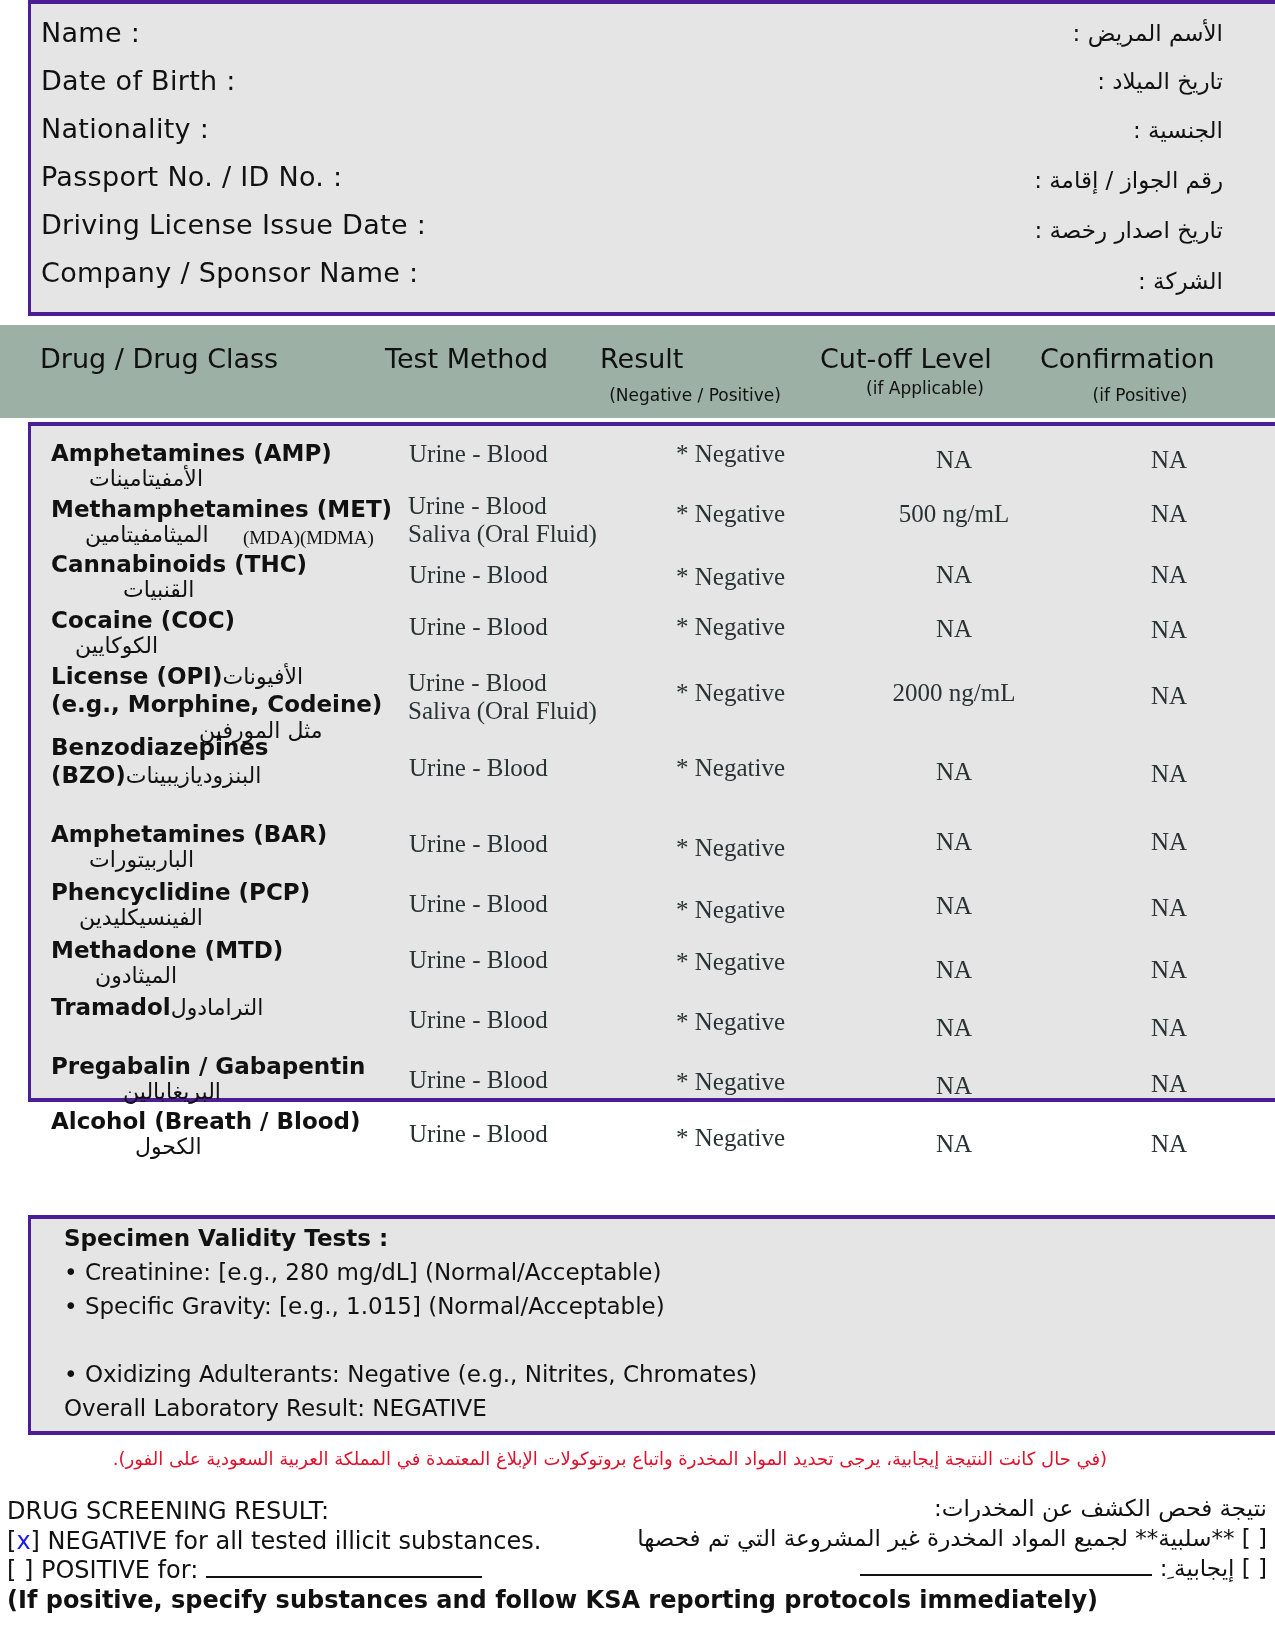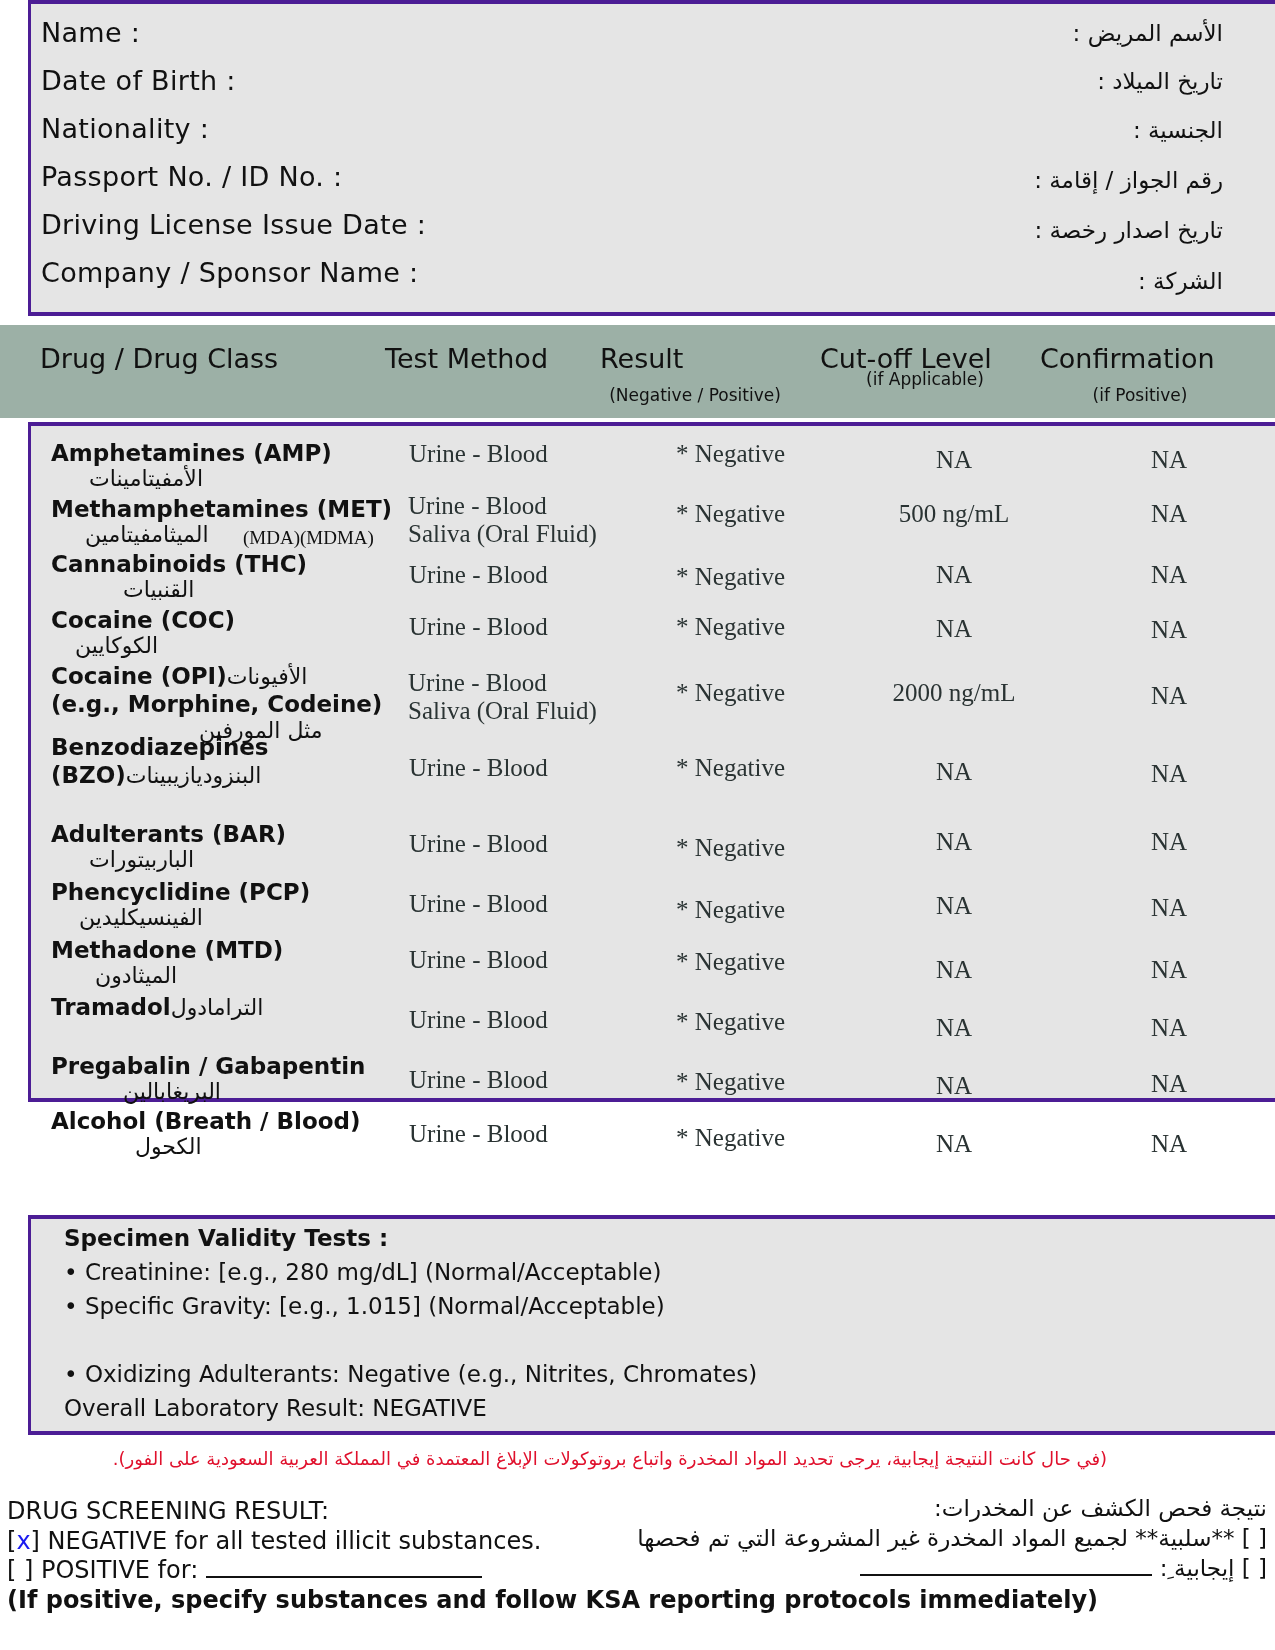--- a/index.html
+++ b/index.html
@@ -57,21 +57,21 @@
   <div class="abs info-en" style="top:253px">Company / Sponsor Name :</div>
   <div class="abs info-ar" style="top:264px">الشركة :</div>
 </div>
 
 <div id="thead">
   <div class="abs th-main" style="left:40px;top:18px">Drug / Drug Class</div>
   <div class="abs th-main" style="left:385px;top:18px">Test Method</div>
   <div class="abs th-main" style="left:600px;width:190px;top:18px">Result</div>
   <div class="abs th-sub" style="left:585px;width:220px;top:60px">(Negative / Positive)</div>
   <div class="abs th-main" style="left:820px;width:210px;top:18px">Cut-off Level</div>
-  <div class="abs th-sub" style="left:820px;width:210px;top:44px">(if Applicable)</div>
+  <div class="abs th-sub" style="left:820px;width:210px;top:53px">(if Applicable)</div>
   <div class="abs th-main" style="left:1040px;width:200px;top:18px">Confirmation</div>
   <div class="abs th-sub" style="left:1040px;width:200px;top:60px">(if Positive)</div>
 </div>
 
 <div id="tbody" class="box">
 
   <div>
     <div class="abs drug" style="top:14px">Amphetamines (AMP)</div>
     <div class="abs drug drug-ar" style="left:58px;top:40px">الأمفيتامينات</div>
     <div class="abs serif method" style="top:14px">Urine - Blood</div>
@@ -103,41 +103,41 @@
   <div>
     <div class="abs drug" style="top:181px">Cocaine (COC)</div>
     <div class="abs drug drug-ar" style="left:44px;top:207px">الكوكايين</div>
     <div class="abs serif method" style="top:187px">Urine - Blood</div>
     <div class="abs serif result" style="top:187px">* Negative</div>
     <div class="abs serif cutoff" style="top:189px">NA</div>
     <div class="abs serif confirm" style="top:190px">NA</div>
   </div>
 
   <div>
-    <div class="abs drug" style="top:237px"><span>Cocaine (OPI)</span><span class="drug-ar" style="font-weight:normal">الأفيونات</span></div>
+    <div class="abs drug" style="top:237px"><span>License (OPI)</span><span class="drug-ar" style="font-weight:normal">الأفيونات</span></div>
     <div class="abs drug" style="top:265px">(e.g., Morphine, Codeine)</div>
     <div class="abs drug drug-ar" style="left:168px;top:292px">مثل المورفين</div>
     <div class="abs serif method" style="top:243px;left:377px">Urine - Blood</div>
     <div class="abs serif method" style="top:271px;left:377px">Saliva (Oral Fluid)</div>
     <div class="abs serif result" style="top:253px">* Negative</div>
     <div class="abs serif cutoff" style="top:253px">2000 ng/mL</div>
     <div class="abs serif confirm" style="top:256px">NA</div>
   </div>
 
   <div>
     <div class="abs drug" style="top:308px">Benzodiazepines</div>
     <div class="abs drug" style="top:336px"><span>(BZO)</span><span class="drug-ar" style="font-weight:normal">البنزوديازيبينات</span></div>
     <div class="abs serif method" style="top:328px">Urine - Blood</div>
     <div class="abs serif result" style="top:328px">* Negative</div>
     <div class="abs serif cutoff" style="top:332px">NA</div>
     <div class="abs serif confirm" style="top:334px">NA</div>
   </div>
 
   <div>
-    <div class="abs drug" style="top:395px">Adulterants (BAR)</div>
+    <div class="abs drug" style="top:395px">Amphetamines (BAR)</div>
     <div class="abs drug drug-ar" style="left:58px;top:421px">الباربيتورات</div>
     <div class="abs serif method" style="top:404px">Urine - Blood</div>
     <div class="abs serif result" style="top:408px">* Negative</div>
     <div class="abs serif cutoff" style="top:402px">NA</div>
     <div class="abs serif confirm" style="top:402px">NA</div>
   </div>
 
   <div>
     <div class="abs drug" style="top:453px">Phencyclidine (PCP)</div>
     <div class="abs drug drug-ar" style="left:48px;top:479px">الفينسيكليدين</div>

